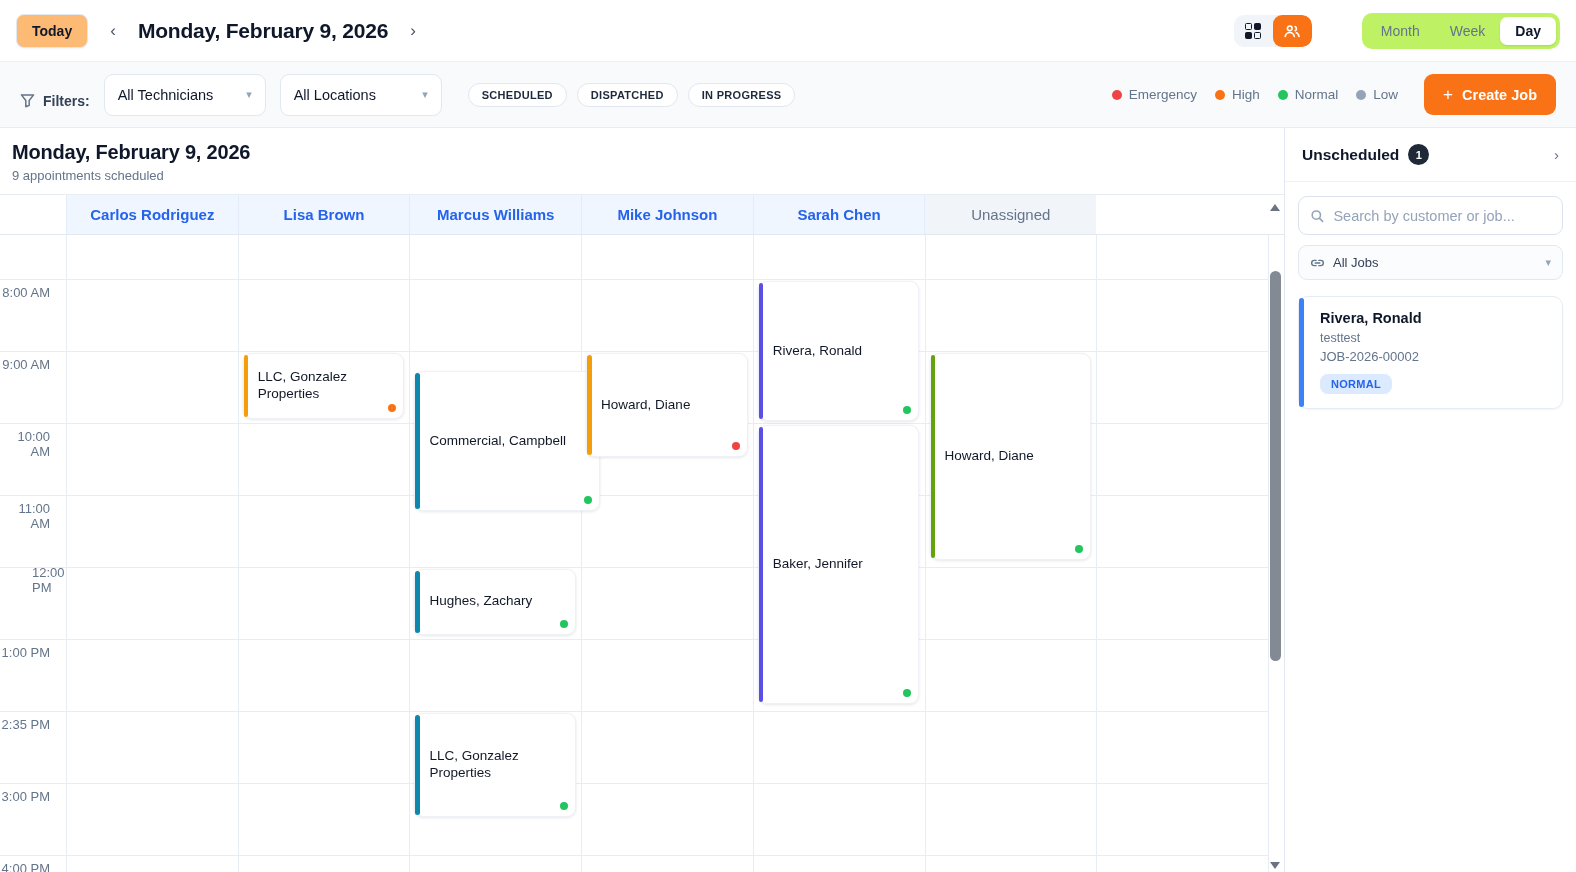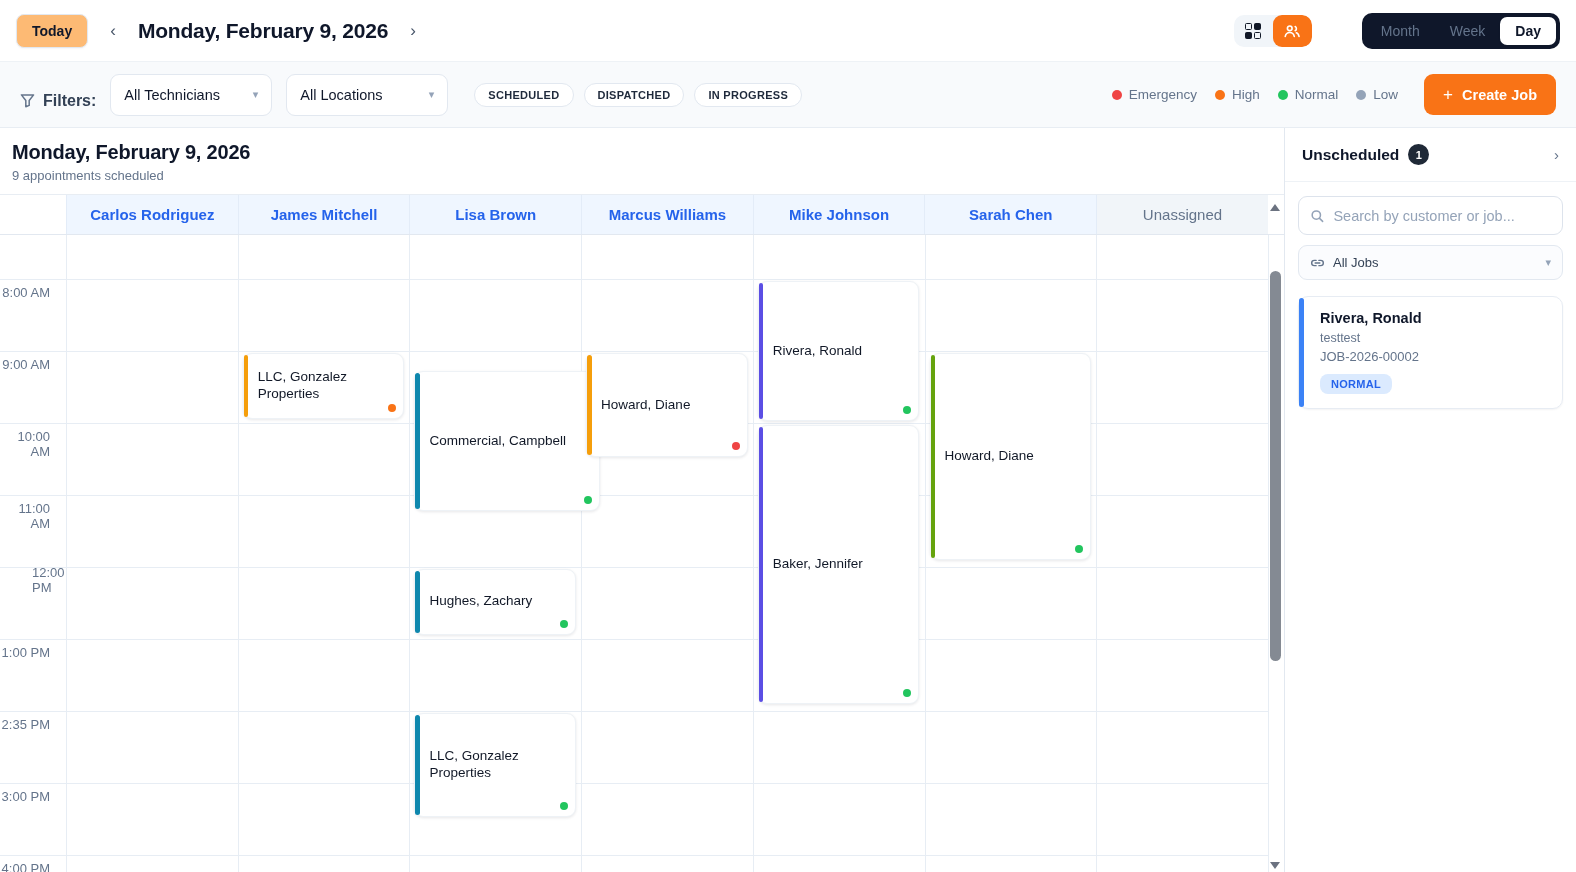--- a/index.html
+++ b/index.html
@@ -14,29 +14,29 @@
     font-size:14px; font-weight:600; color:#0f172a; cursor:pointer; box-shadow:0 1px 2px rgba(15,23,42,.04); }
   .nav-chev { border:none; background:none; font-size:17px; color:#475569; cursor:pointer; padding:4px 8px; }
   .date-title { font-size:21px; font-weight:700; letter-spacing:-.2px; }
   .topbar-right { display:flex; align-items:center; gap:18px; }
   .view-toggle { display:flex; background:#f1f5f9; border-radius:10px; overflow:hidden; }
   .view-toggle .seg { width:39px; height:32px; display:flex; align-items:center; justify-content:center; cursor:pointer; }
   .view-toggle .seg.active { background:#f97316; border-radius:9px; }
   .grid-glyph { width:16px; height:16px; display:grid; grid-template-columns:7px 7px; grid-template-rows:7px 7px; gap:2px; }
   .grid-glyph i { border:1.8px solid #111827; border-radius:1.5px; }
   .grid-glyph i:nth-child(2), .grid-glyph i:nth-child(3) { background:#111827; }
-  .mode-switch { display:flex; background:#0f172a; border-radius:10px; padding:4px;margin-left:32px; }
+  .mode-switch { display:flex; background:#bef264; border-radius:10px; padding:4px;margin-left:32px; }
   .mode-item { padding:6px 15px; font-size:14px; color:#64748b; border-radius:7px; cursor:pointer; }
   .mode-item.active { background:#fff; color:#0f172a; font-weight:600; box-shadow:0 1px 2px rgba(15,23,42,.12); }
 
   
   .filterbar { height:67px; background:#f8fafc; border-top:1px solid #eef2f6; border-bottom:1px solid #e8edf3;
     display:flex; align-items:center; justify-content:space-between; padding:0 20px; }
   .filter-left { display:flex; align-items:center; gap:14px; }
-  .filters-label { font-size:16px; font-weight:600; color:#334155; display:flex; align-items:center; gap:8px;margin-top:12px; }
+  .filters-label { font-size:14px; font-weight:600; color:#334155; display:flex; align-items:flex-start; gap:8px;margin-top:12px; }
   .select { background:#fff; border:1px solid #e2e8f0; border-radius:9px; height:42px; display:flex;
     align-items:center; justify-content:space-between; padding:0 13px; font-size:14.5px; color:#0f172a; cursor:pointer; }
   .select .chev { color:#94a3b8; font-size:11px; margin-left:24px; }
   .sel-tech { width:162px; } .sel-loc { width:162px; }
   .pills { display:flex; gap:10px; margin-left:12px; }
   .pill { border:1px solid #e2e8f0; background:#fff; border-radius:999px; padding:5px 13px;
     font-size:11px; font-weight:700; letter-spacing:.3px; color:#1e293b; cursor:pointer; }
   .filter-right { display:flex; align-items:center; gap:26px; }
   .legend { display:flex; align-items:center; gap:18px; }
   .legend-item { display:flex; align-items:center; gap:7px; font-size:13.5px; color:#64748b; }
@@ -190,21 +190,20 @@
 <div class="mainrow">
   <div class="mainarea">
     <div class="day-header">
       <h2>Monday, February 9, 2026</h2>
       <p>9 appointments scheduled</p>
     </div>
     <div class="grid">
       <div class="col-headers">
         <div class="gutter-head"></div>
       <div class="col-head">Carlos Rodriguez</div>
-          <div class="col-head">James Mitchell</div>
           <div class="col-head">Lisa Brown</div>
           <div class="col-head">Marcus Williams</div>
           <div class="col-head">Mike Johnson</div>
           <div class="col-head">Sarah Chen</div>
           <div class="col-head unassigned">Unassigned</div>
         </div>
       <div class="grid-body" id="grid-body">
           <div class="hrow" style="top: 44px;"></div>
           <div class="tlabel" style="top: 50px;">8:00 AM</div>
           <div class="hrow" style="top: 116px;"></div>

